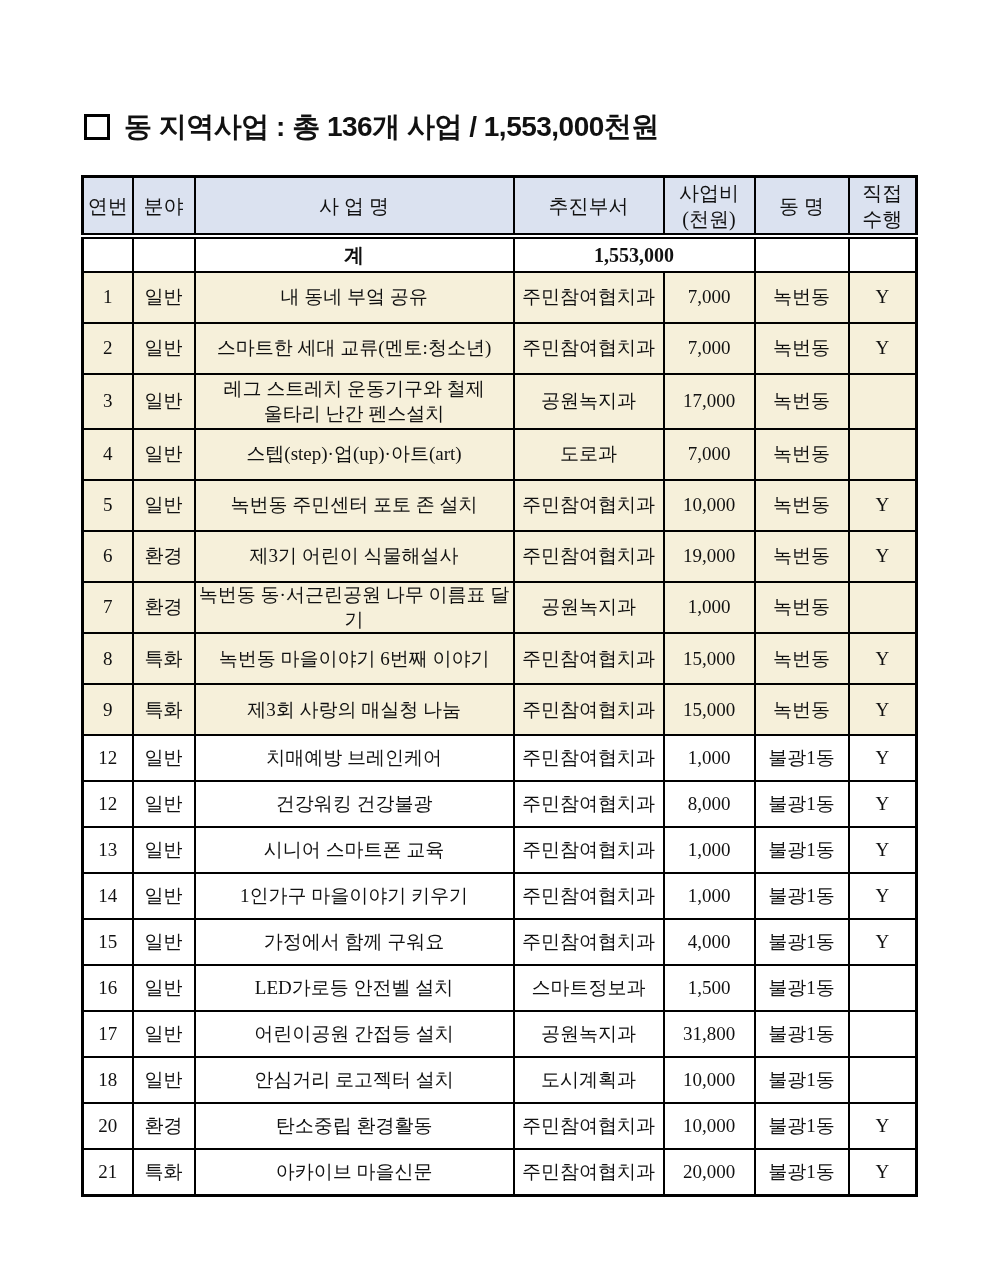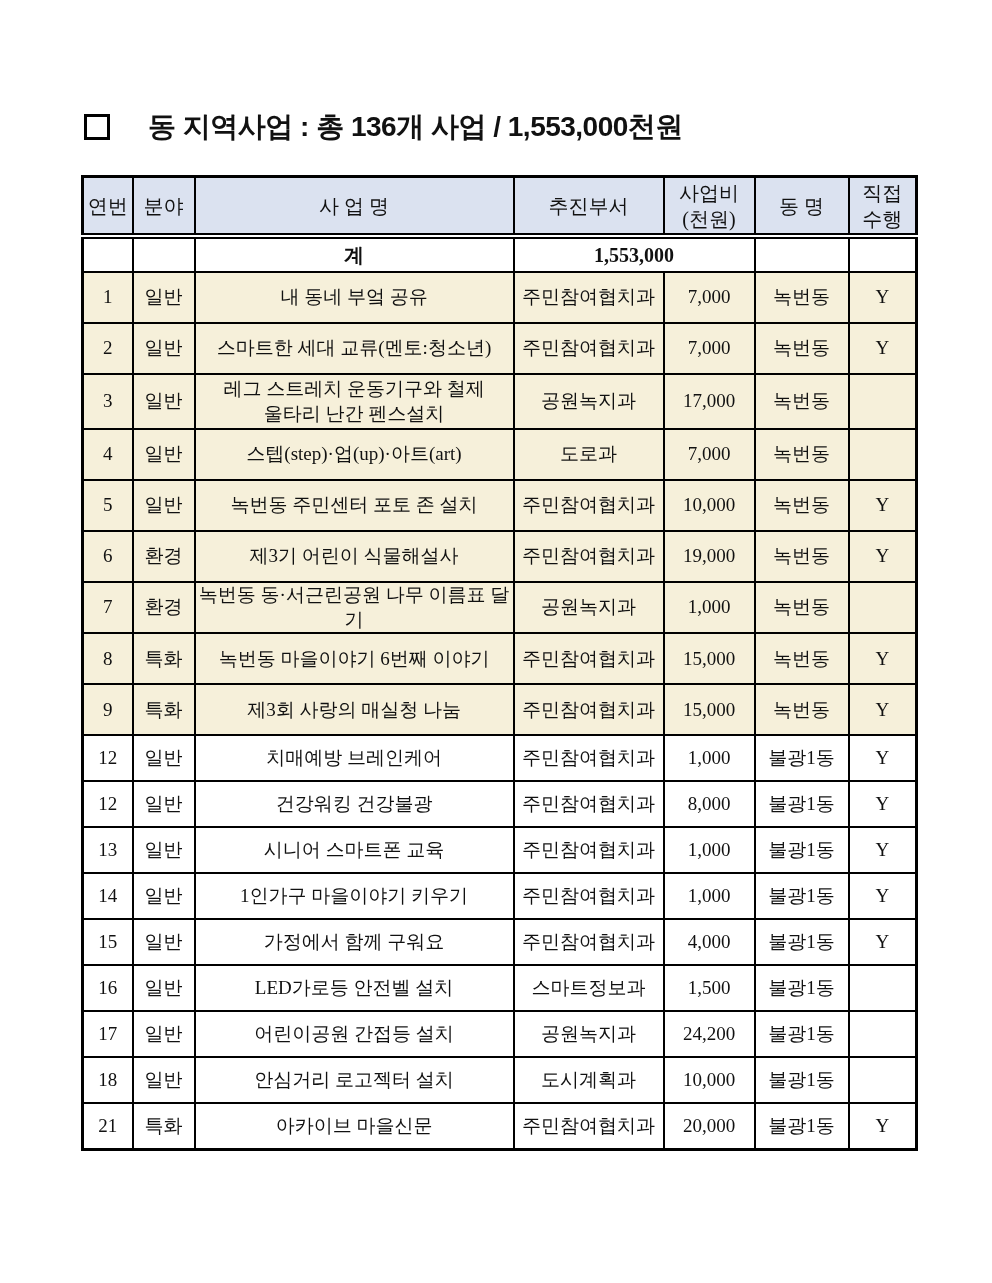--- a/index.html
+++ b/index.html
@@ -26,21 +26,20 @@
     position: absolute;
     left: 84px;
     top: 108px;
     font-family: "Liberation Sans", "DejaVu Sans", sans-serif;
     font-weight: 800;
     font-size: 28px;
     letter-spacing: -0.5px;
     white-space: nowrap;
     display: flex;
     align-items: center;
-    gap: 24px;
   }
   .checkbox-square {
     display: inline-block;
     width: 20px;
     height: 20px;
     border: 3px solid #000;
     margin-right: 14px;
     flex: 0 0 auto;
   }
   table.projects {
@@ -265,34 +264,43 @@
           <td>스마트정보과</td>
           <td>1,500</td>
           <td>불광1동</td>
           <td></td>
         </tr>
         <tr>
           <td>17</td>
           <td>일반</td>
           <td>어린이공원 간접등 설치</td>
           <td>공원녹지과</td>
-          <td>24,200</td>
+          <td>31,800</td>
           <td>불광1동</td>
           <td></td>
         </tr>
         <tr>
           <td>18</td>
           <td>일반</td>
           <td>안심거리 로고젝터 설치</td>
           <td>도시계획과</td>
           <td>10,000</td>
           <td>불광1동</td>
           <td></td>
         </tr>
         <tr>
+          <td>20</td>
+          <td>환경</td>
+          <td>탄소중립 환경활동</td>
+          <td>주민참여협치과</td>
+          <td>10,000</td>
+          <td>불광1동</td>
+          <td>Y</td>
+        </tr>
+        <tr>
           <td>21</td>
           <td>특화</td>
           <td>아카이브 마을신문</td>
           <td>주민참여협치과</td>
           <td>20,000</td>
           <td>불광1동</td>
           <td>Y</td>
         </tr>
       </tbody>
   </table>

